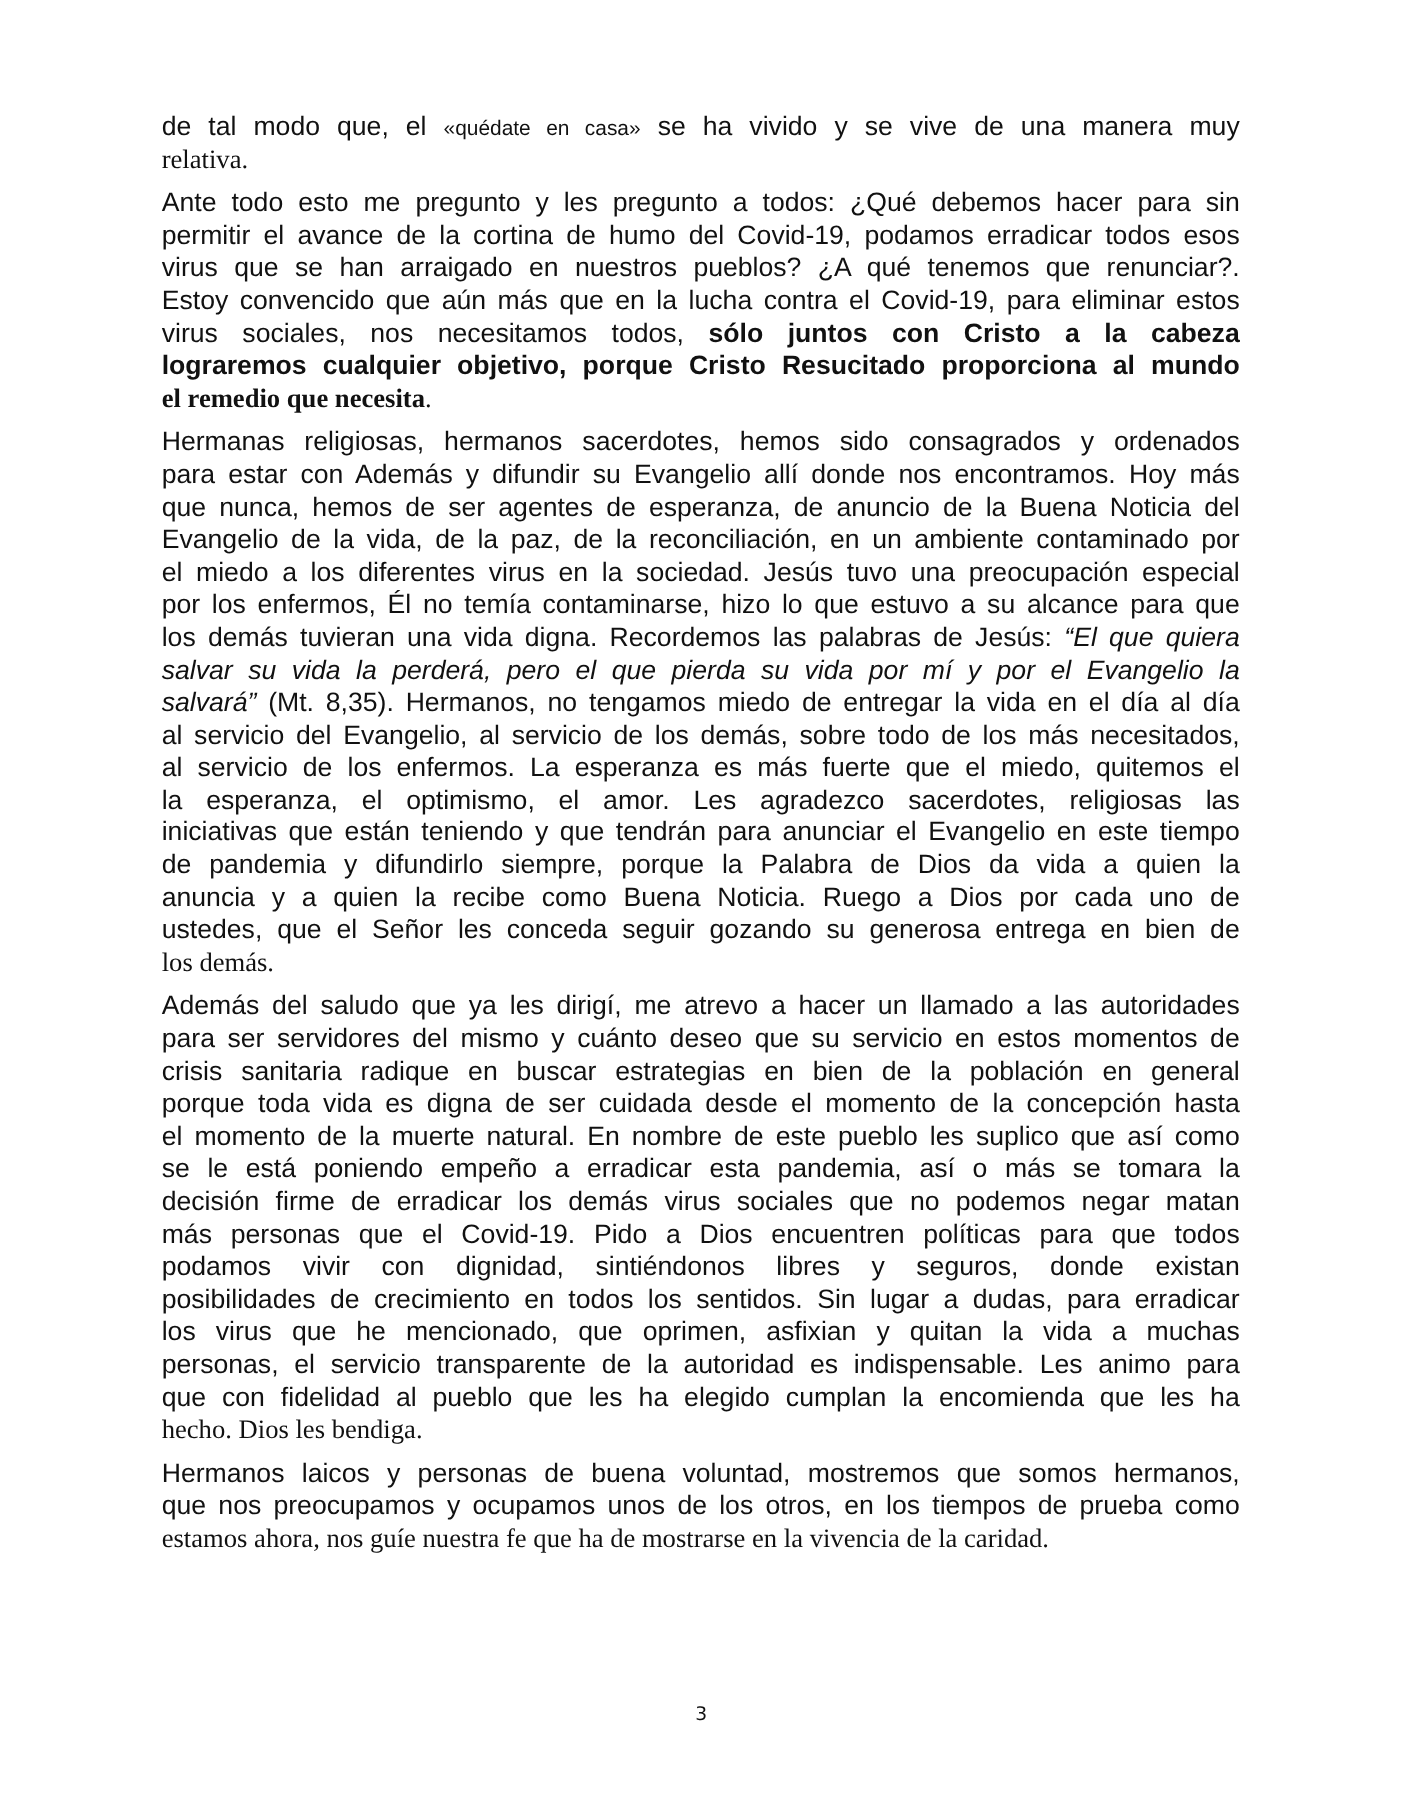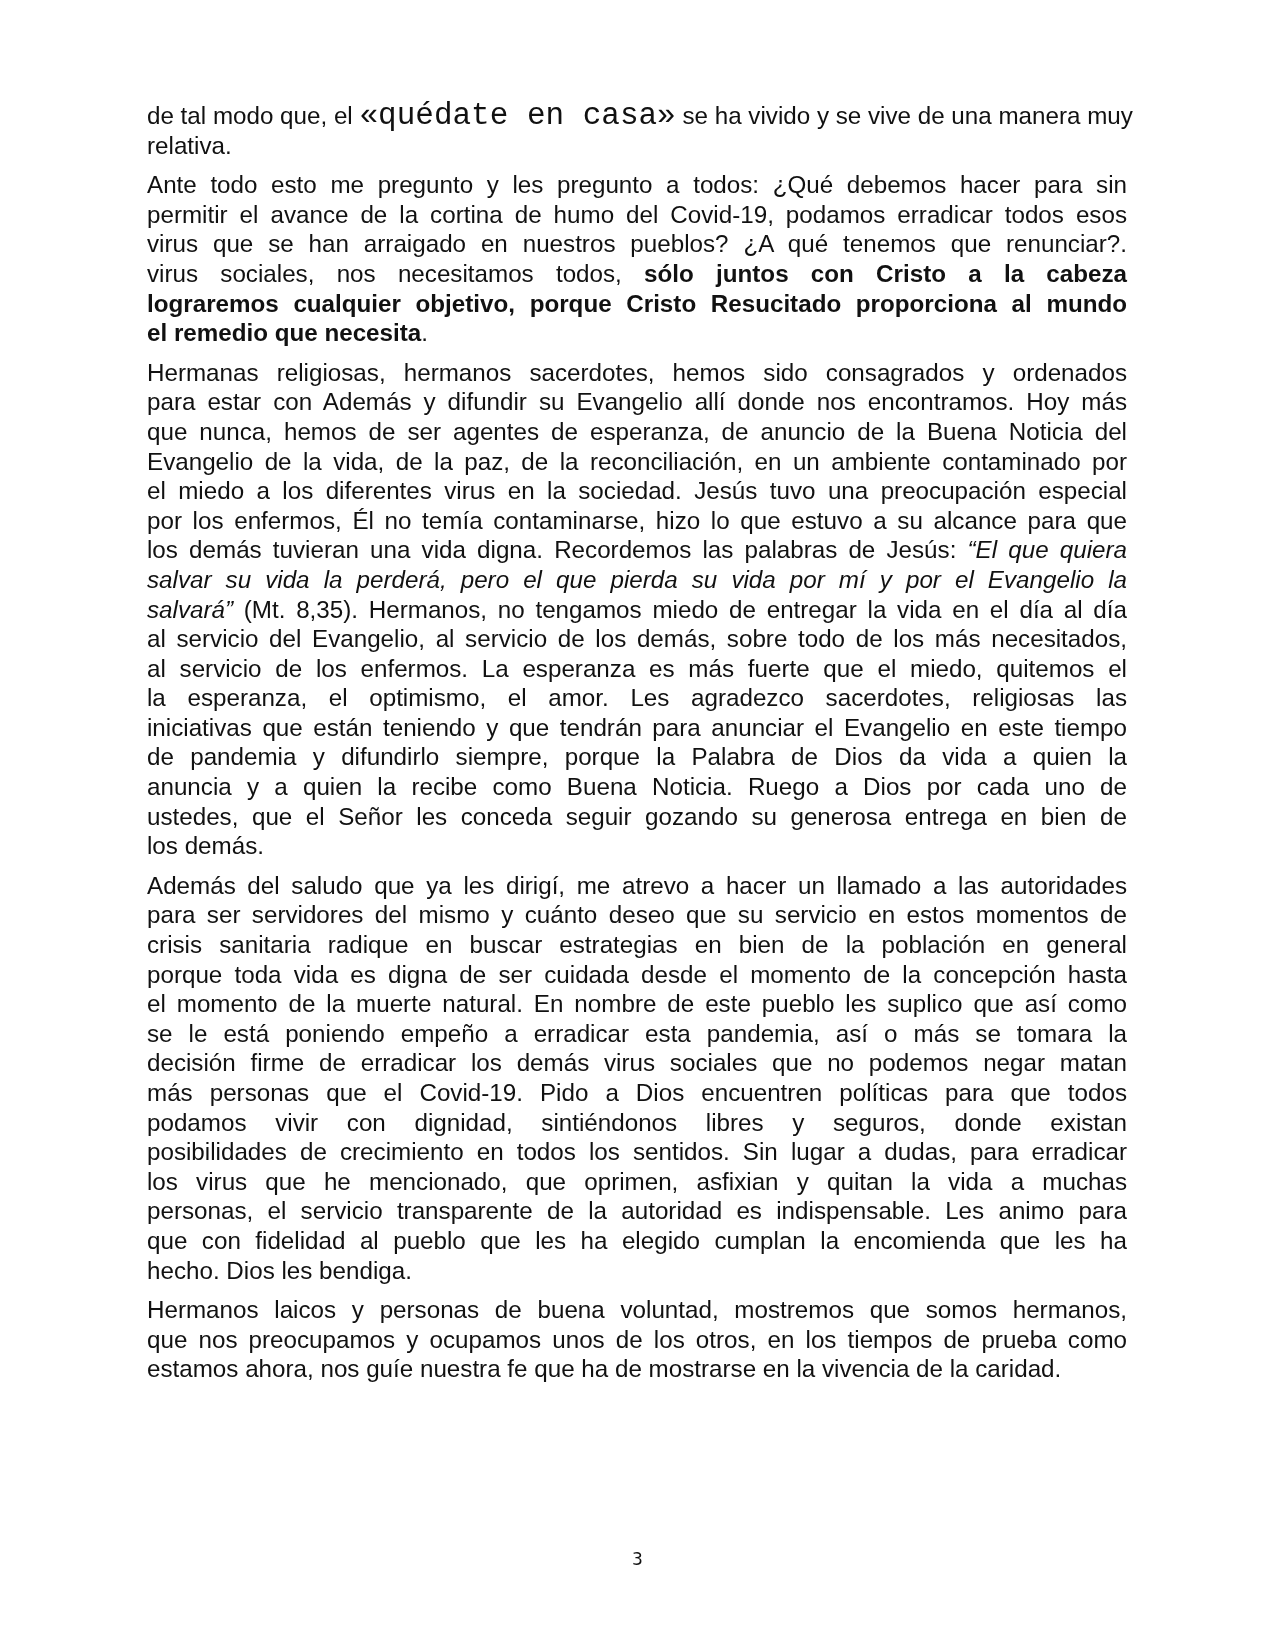--- a/index.html
+++ b/index.html
@@ -37,24 +37,25 @@
     .line {
       display: block;
       text-align: justify;
       text-align-last: justify;
       white-space: nowrap;
       height: 29.6px;
       overflow: visible;
     }
     .line.last {
       text-align-last: left;
+      font-family: Liberation Serif, serif;
     }
     .serif {
-      font-family: Liberation Mono, monospace;
-      font-size: 31px;
+      font-family: Liberation Sans, sans-serif;
+      font-size: 19px;
       margin-top: 15px;
     }
     .bold { font-weight: bold; }
     .italic { font-style: italic; }
     .page-number {
       position: absolute;
       left: 0;
       width: 1275px;
       top: 1549px;
       text-align: center;
@@ -70,20 +71,21 @@
   <div class="text-block" id="text-block">
 
     <div class="para">
         <span class="line"><span>de tal modo que, el </span><span class="serif">«quédate en casa»</span><span> se ha vivido y se vive de una manera muy</span></span>
         <span class="line last"><span>relativa.</span></span>
       </div>
     <div class="para">
         <span class="line"><span>Ante todo esto me pregunto y les pregunto a todos: ¿Qué debemos hacer para sin</span></span>
         <span class="line"><span>permitir el avance de la cortina de humo del Covid-19, podamos erradicar todos esos</span></span>
         <span class="line"><span>virus que se han arraigado en nuestros pueblos? ¿A qué tenemos que renunciar?.</span></span>
+        <span class="line"><span>Estoy convencido que aún más que en la lucha contra el Covid-19, para eliminar estos</span></span>
         <span class="line"><span>virus sociales, nos necesitamos todos, </span><span class="bold">sólo juntos con Cristo a la cabeza</span></span>
         <span class="line"><span class="bold">lograremos cualquier objetivo, porque Cristo Resucitado proporciona al mundo</span></span>
         <span class="line last"><span class="bold">el remedio que necesita</span><span>.</span></span>
       </div>
     <div class="para">
         <span class="line"><span>Hermanas religiosas, hermanos sacerdotes, hemos sido consagrados y ordenados</span></span>
         <span class="line"><span>para estar con Además y difundir su Evangelio allí donde nos encontramos. Hoy más</span></span>
         <span class="line"><span>que nunca, hemos de ser agentes de esperanza, de anuncio de la Buena Noticia del</span></span>
         <span class="line"><span>Evangelio de la vida, de la paz, de la reconciliación, en un ambiente contaminado por</span></span>
         <span class="line"><span>el miedo a los diferentes virus en la sociedad. Jesús tuvo una preocupación especial</span></span>

